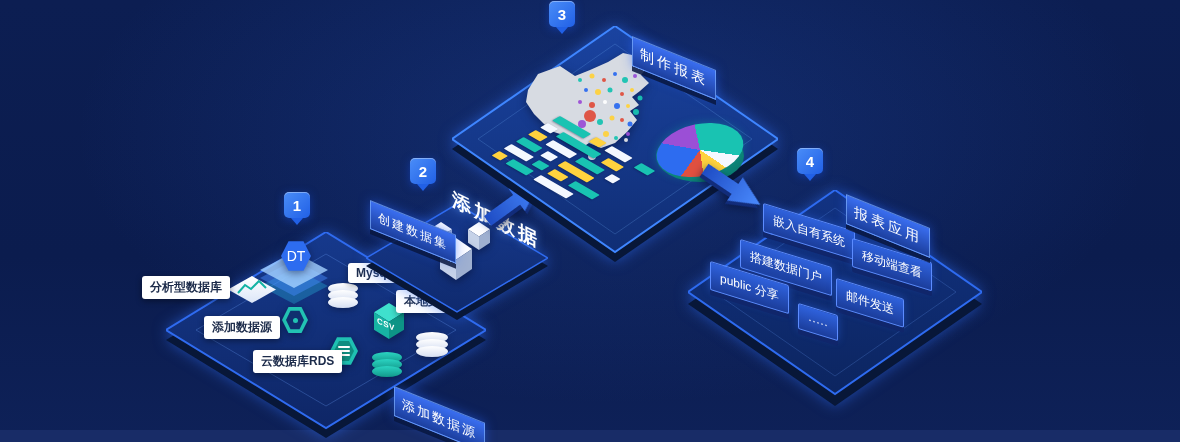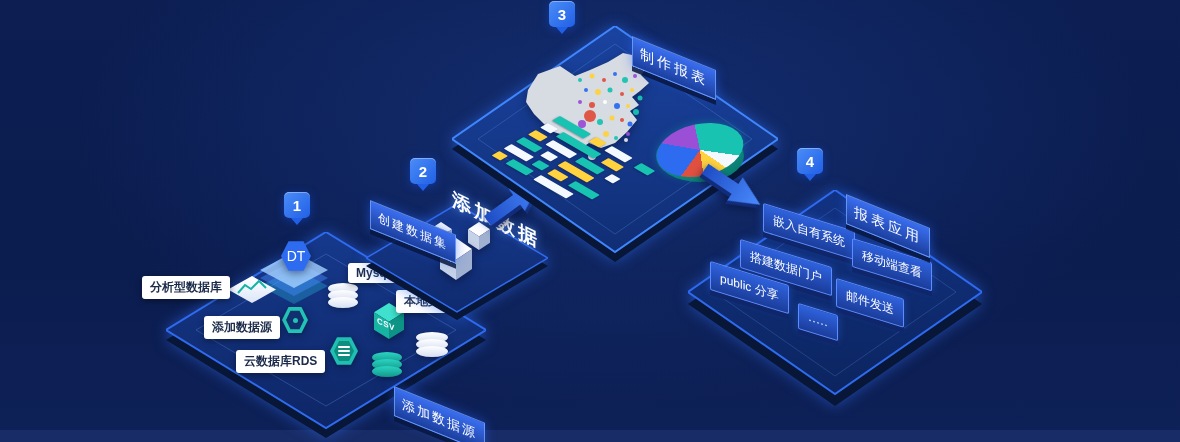--- a/index.html
+++ b/index.html
@@ -155,21 +155,21 @@
   <div class="db" style="left:416px;top:332px;width:32px;">
       <i></i>
       <i></i>
       <i></i>
     </div>
 
   <div class="label-box" style="left:142px;top:276px;">分析型数据库</div>
   <div class="label-box" style="left:348px;top:263px;">Mysql</div>
   <div class="label-box" style="left:396px;top:290px;">本地文件</div>
   <div class="label-box" style="left:204px;top:316px;">添加数据源</div>
-  <div class="label-box" style="left:236px;top:350px;">云数据库RDS</div>
+  <div class="label-box" style="left:253px;top:350px;">云数据库RDS</div>
 
   <div class="ribbon" style="left:394px;top:386px;">添加数据源</div>
 
   <svg class="platform" style="left:366px;top:204px" width="182" height="118" viewBox="0 0 182 118">
     <defs>
       <linearGradient id="g2" x1="0" y1="0" x2="0" y2="1">
         <stop offset="0" stop-color="#17398c"></stop>
           <stop offset="1" stop-color="#0f2a6e"></stop>
       </linearGradient>
     </defs>

